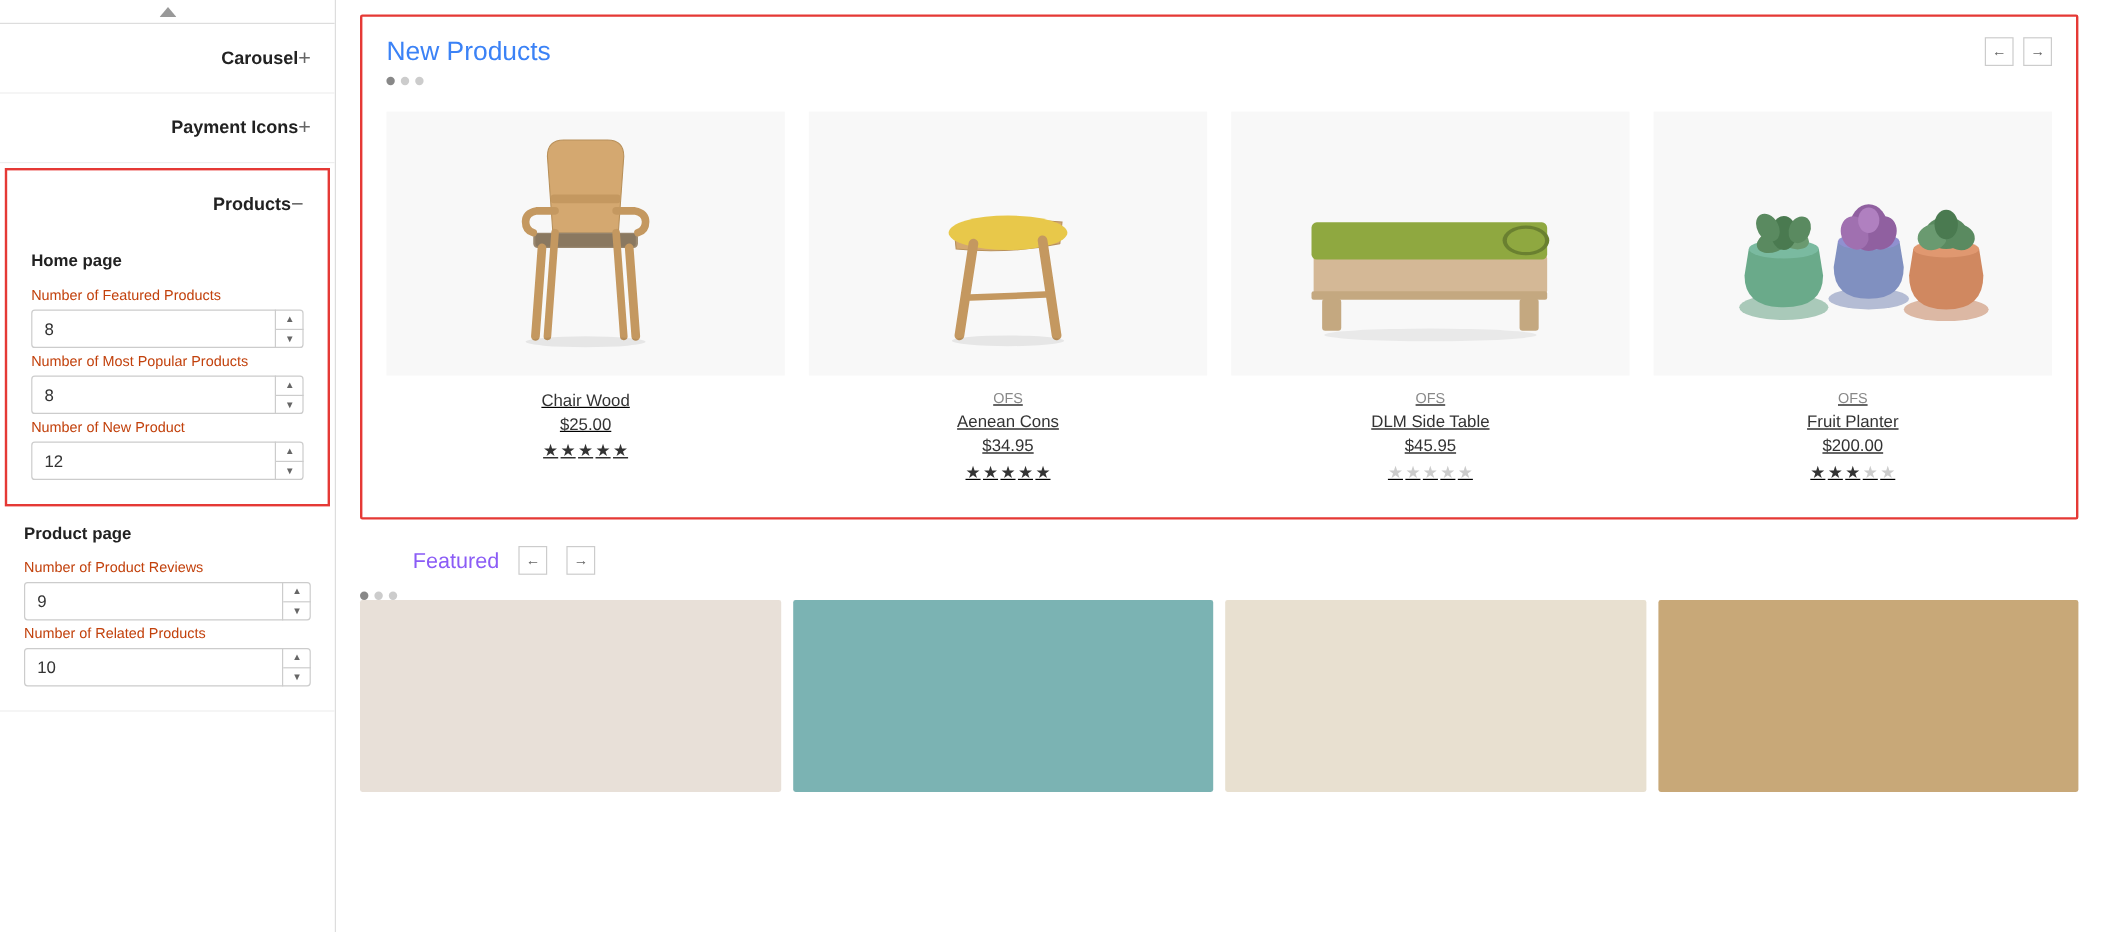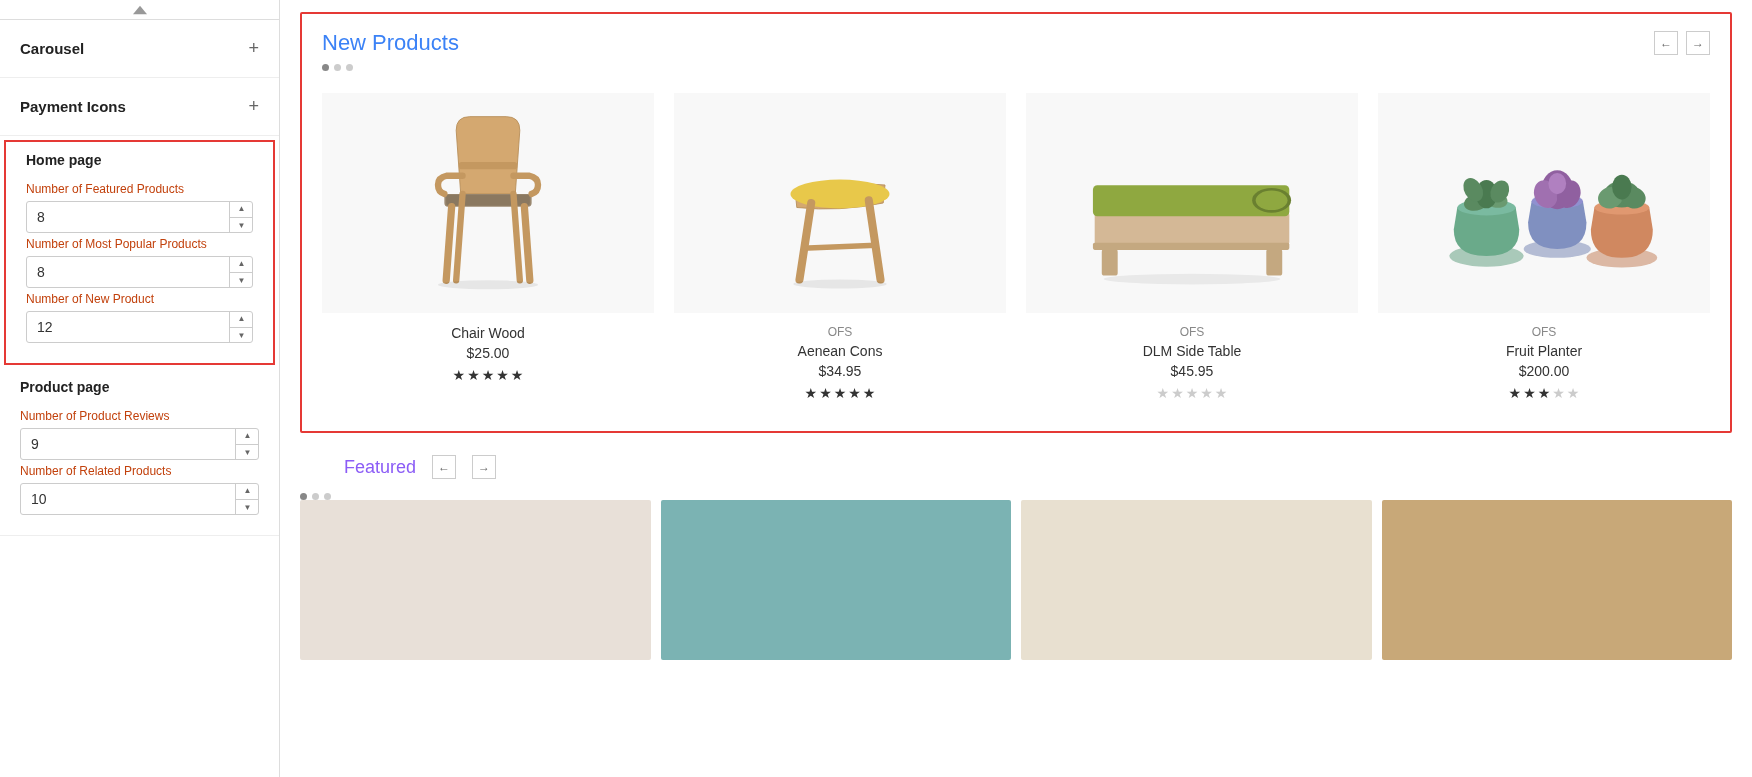--- a/index.html
+++ b/index.html
@@ -29,21 +29,21 @@
       fill: #999;
     }
 
     .sidebar-section {
       border-bottom: 1px solid #eee;
     }
 
     .sidebar-section-header {
       display: flex;
       align-items: center;
-      justify-content: space-between;
+      justify-content: flex-end;
       padding: 18px 20px;
       cursor: pointer;
     }
 
     .sidebar-section-title {
       font-size: 15px;
       font-weight: 600;
       color: #222;
     }
 
@@ -181,20 +181,21 @@
       grid-template-columns: repeat(4, 1fr);
       gap: 0;
       padding: 0 10px 20px;
     }
 
     .product-card {
       padding: 10px;
       display: flex;
       flex-direction: column;
       align-items: center;
+      text-decoration: underline;
     }
 
     .product-image-area {
       width: 100%;
       height: 220px;
       display: flex;
       align-items: center;
       justify-content: center;
       margin-bottom: 12px;
       background: #f8f8f8;
@@ -320,20 +321,24 @@
   </div>
 
   <div class="sidebar-section">
     <div class="sidebar-section-header">
       <span class="sidebar-section-title">Payment Icons</span>
       <span class="sidebar-section-icon">+</span>
     </div>
   </div>
 
   <div class="products-section-wrapper">
+    <div class="sidebar-section-header">
+      <span class="sidebar-section-title">Products</span>
+      <span class="sidebar-section-icon">−</span>
+    </div>
     <div class="sidebar-section-content">
       <div class="sidebar-subsection-title">Home page</div>
 
       <div class="field-label">Number of Featured Products</div>
       <div class="number-input-wrapper">
         <input type="number" class="number-input" value="8" style="">
         <div class="number-spinners">
           <div class="spinner-up">▲</div>
           <div class="spinner-down">▼</div>
         </div>

